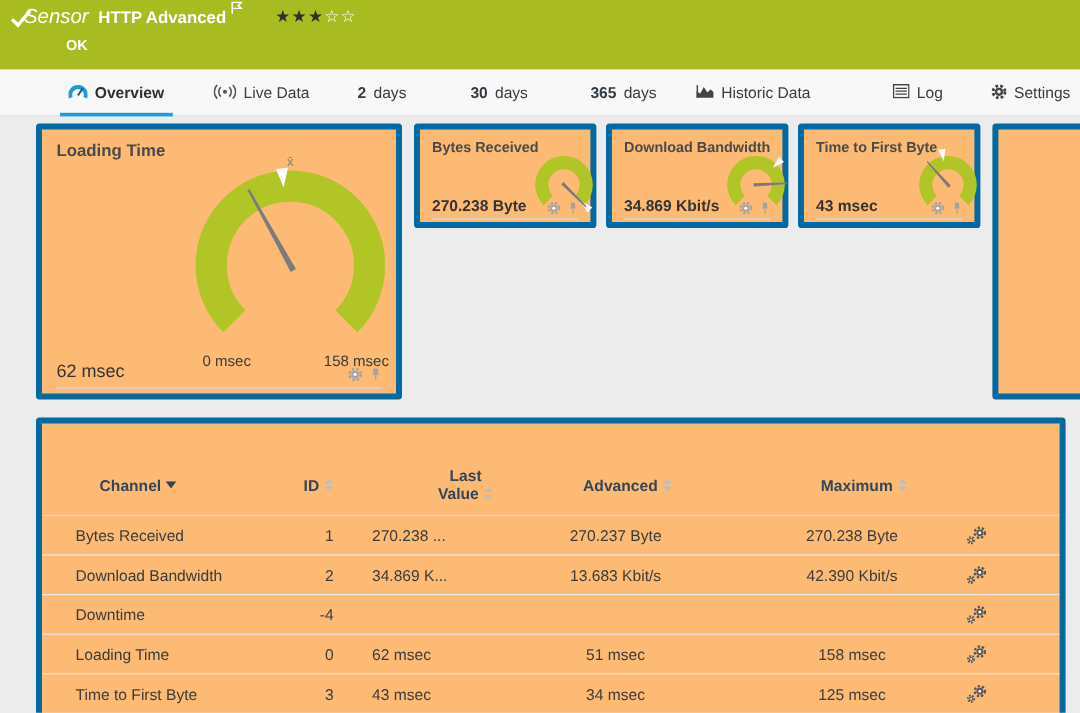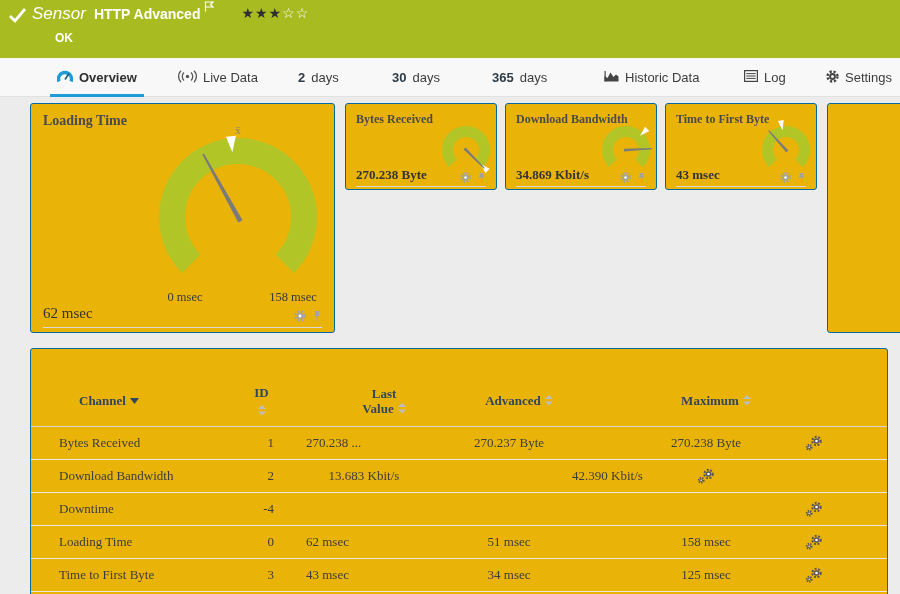--- a/index.html
+++ b/index.html
@@ -5,36 +5,36 @@
   * { margin:0; padding:0; box-sizing:border-box; }
   html,body { width:900px; height:594px; overflow:hidden; }
   body {
     font-family:"Liberation Sans","DejaVu Sans",sans-serif;
     background:#ececec; position:relative; color:#3a3a3a;
     --green:#a8bc22; --gauge:#b1c527; --blue:#1e9cd7; --navy:#32465a;
   }
   
   .topbar { position:absolute; left:0; top:0; width:900px; height:58px; background:var(--green); }
   .topbar .check { position:absolute; left:8px; top:7px; }
-  .sensor-line { position:absolute; left:32px; top:4px; display:flex; align-items:baseline; color:#fff;justify-content:space-between; }
+  .sensor-line { position:absolute; left:20px; top:4px; display:flex; align-items:baseline; color:#fff;justify-content:space-between; }
   .sensor-word { font-style:italic; font-size:17px; margin-right:8px; }
   .sensor-name { font-weight:bold; font-size:14px; }
   .flag { margin-left:4px; position:relative; top:-7px; }
   .stars { margin-left:26px; font-size:14px; letter-spacing:1px; position:relative; top:-1px; cursor:pointer; }
   .stars .full { color:#2f2f2f; }
   .stars .empty { color:#fff; }
   .status-ok { position:absolute; left:55px; top:31px; color:#fff; font-weight:bold; font-size:12px; }
   
   .tabbar { position:absolute; left:0; top:58px; width:900px; height:39px; background:#f8f8f8; border-bottom:1px solid #e1e1e1; }
   .tab { position:absolute; top:0; height:39px; display:flex; align-items:center; gap:6px; font-size:13px; color:#3c3c3c; cursor:pointer; }
   .tab .num { font-weight:bold; color:#2f3b46; }
   .tab.active { font-weight:bold; color:#2f2f2f; }
   .tab.active::after { content:""; position:absolute; left:-7px; right:-7px; bottom:0; height:3px; background:var(--blue); }
   
-  .card { position:absolute; background:#eab308; border:1px solid #0369a1; border-radius:3px;font-family:Liberation Serif, serif; }
+  .card { position:absolute; background:#fdba74; border:5px solid #0369a1; border-radius:3px; }
   .card-title { position:absolute; left:12px; top:9px; font-weight:bold; color:#4a4a4a; }
   #card-loading { left:30px; top:103px; width:305px; height:230px; }
   #card-loading .card-title { font-size:14px; }
   .mini-card { width:152px; height:87px; top:103px; }
   #card-br { left:345px; } #card-db { left:505px; } #card-ttfb { left:665px; }
   .mini-card .card-title { font-size:12px; top:8px; left:10px; }
   #card-partial { left:827px; top:103px; width:80px; height:230px; }
   .gauge-big { position:absolute; left:102px; top:21px; }
   .gauge-mini { position:absolute; }
   #card-br .gauge-mini, #card-db .gauge-mini, #card-ttfb .gauge-mini { left:89px; top:13px; }
@@ -44,21 +44,21 @@
   .mini-value { font-size:13px; font-weight:bold; color:#333; }
   .foot-icons { display:flex; gap:6px; align-items:center; }
   .foot-icons svg { cursor:pointer; }
   .glabel { font-size:12.5px; fill:#3a3a3a; }
   .avg-label { font-size:11px; fill:#808080; }
   
   #card-table { left:30px; top:348px; width:858px; height:260px; overflow:hidden; }
   .tgrid { display:grid; grid-template-columns:170px 45px 180px 110px 87px 110px 1fr; align-items:center; }
   .thead { padding:0 20px 0 28px; margin-top:36px; border-bottom:1px solid #d6d6d6; padding-bottom:10px; color:var(--navy); font-weight:bold; font-size:13px; }
   .th { display:flex; align-items:center; gap:4px; cursor:pointer;margin-left:20px; }
-  .th.r { justify-content:flex-end;flex-direction:column; }
+  .th.r { justify-content:flex-end; }
   .th.c { justify-content:center; }
   .th-last { flex-direction:column; gap:0; line-height:15px; align-items:center; padding-left:20px; }
   .th-last .l2 { display:flex; align-items:center; gap:4px; }
   .trow { padding:0 20px 0 28px; height:33px; border-bottom:1px solid #e8e8e8; font-size:13px; color:#3c3c3c; cursor:pointer; }
   .td.r { text-align:right; }
   .td.c { text-align:center; }
   .td.last { padding-left:32px; }
   .td.act { display:flex; justify-content:center; }
   .td.act svg { cursor:pointer; }
 </style>
@@ -108,21 +108,21 @@
     <span>days</span>
   </div>
   <div class="tab" style="left:392px">
     <span class="num">30</span>
     <span>days</span>
   </div>
   <div class="tab" style="left:492px">
     <span class="num">365</span>
     <span>days</span>
   </div>
-  <div class="tab" style="left:604px">
+  <div class="tab" style="left:580px">
     <span>
       <svg width="15" height="12" viewBox="0 0 15 12">
           <path d="M0.5 11.5 V6 L3.5 8 6.5 2.5 9.5 7 12 4.5 14.5 6.5 V11.5 Z" fill="#444"></path>
           <rect x="0.5" y="1" width="1.2" height="10.5" fill="#444"></rect>
         </svg>
     </span>
     <span>Historic Data</span>
   </div>
   <div class="tab" style="left:744px">
     <span>
@@ -302,20 +302,21 @@
         <circle cx="4.2" cy="12.2" r="2.6" fill="none" stroke="#555" stroke-width="1.6" stroke-dasharray="1.4 1.2"></circle>
         <circle cx="4.2" cy="12.2" r="1.7" fill="#555"></circle>
             <circle cx="4.2" cy="12.2" r="0.8" fill="#fff"></circle>
       </svg>
     </div>
   </div>
 
   <div class="tgrid trow">
     <div class="td">Download Bandwidth</div>
     <div class="td r">2</div>
+    <div class="td last">34.869 K...</div>
     <div class="td c">13.683 Kbit/s</div>
     <div></div>
     <div class="td c">42.390 Kbit/s</div>
     <div class="td act">
       <svg width="18" height="17" viewBox="0 0 18 17">
         <circle cx="11.5" cy="6" r="4.2" fill="none" stroke="#555" stroke-width="2" stroke-dasharray="1.9 1.6"></circle>
         <circle cx="11.5" cy="6" r="2.8" fill="#555"></circle>
             <circle cx="11.5" cy="6" r="1.3" fill="#fff"></circle>
         <circle cx="4.2" cy="12.2" r="2.6" fill="none" stroke="#555" stroke-width="1.6" stroke-dasharray="1.4 1.2"></circle>
         <circle cx="4.2" cy="12.2" r="1.7" fill="#555"></circle>

